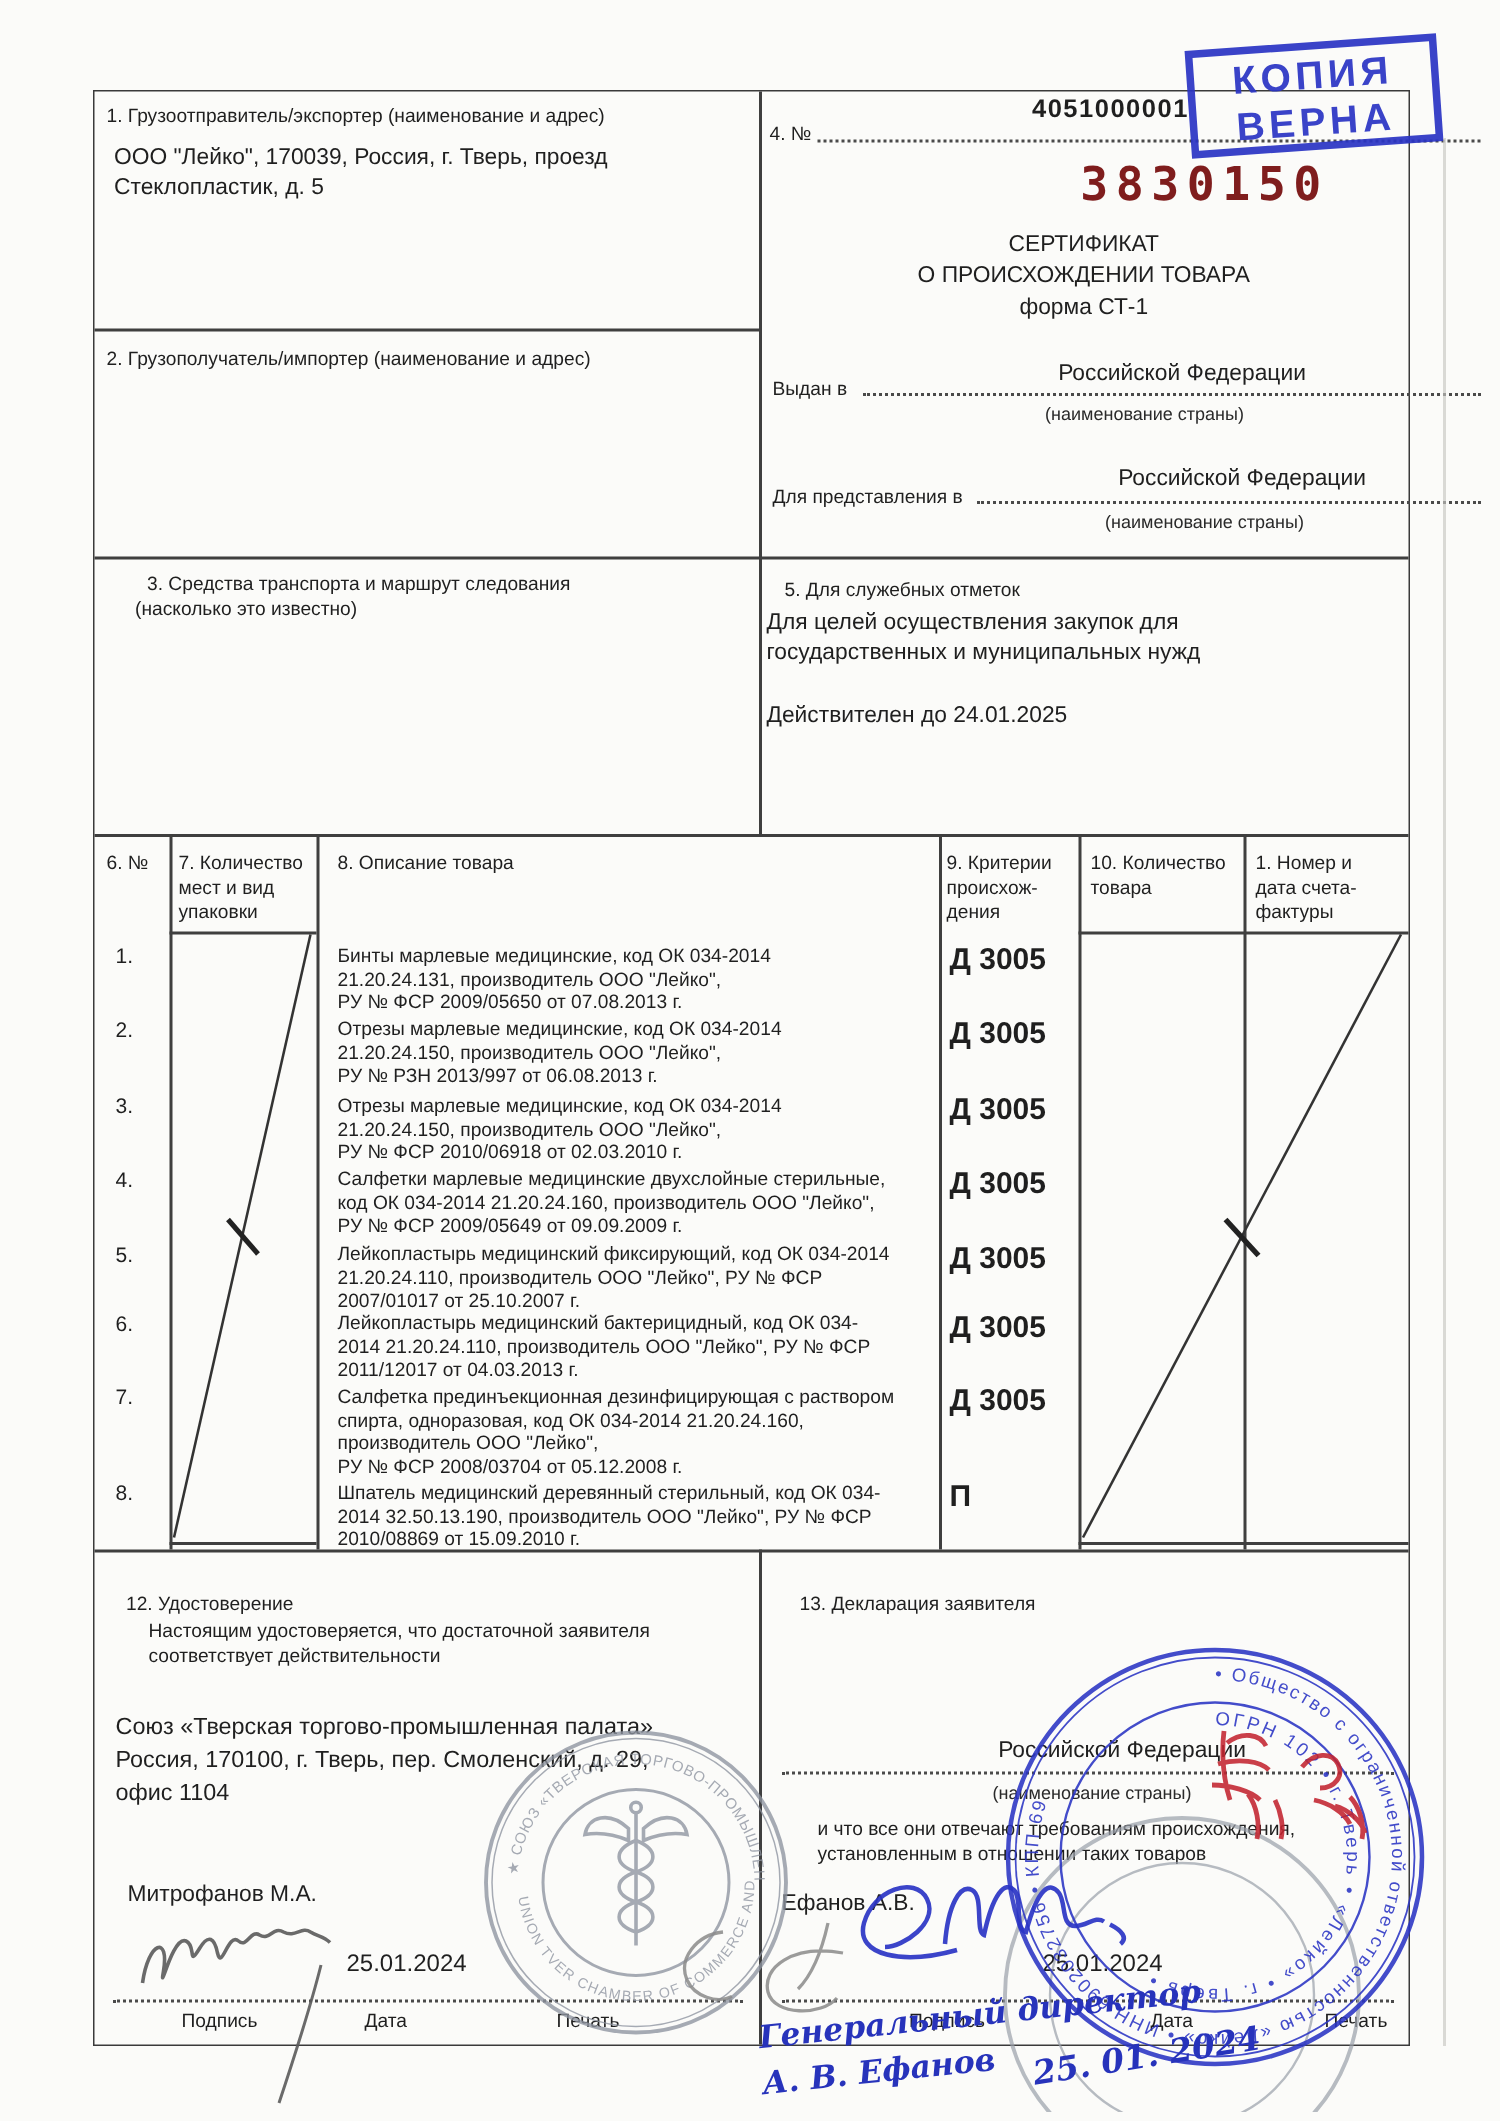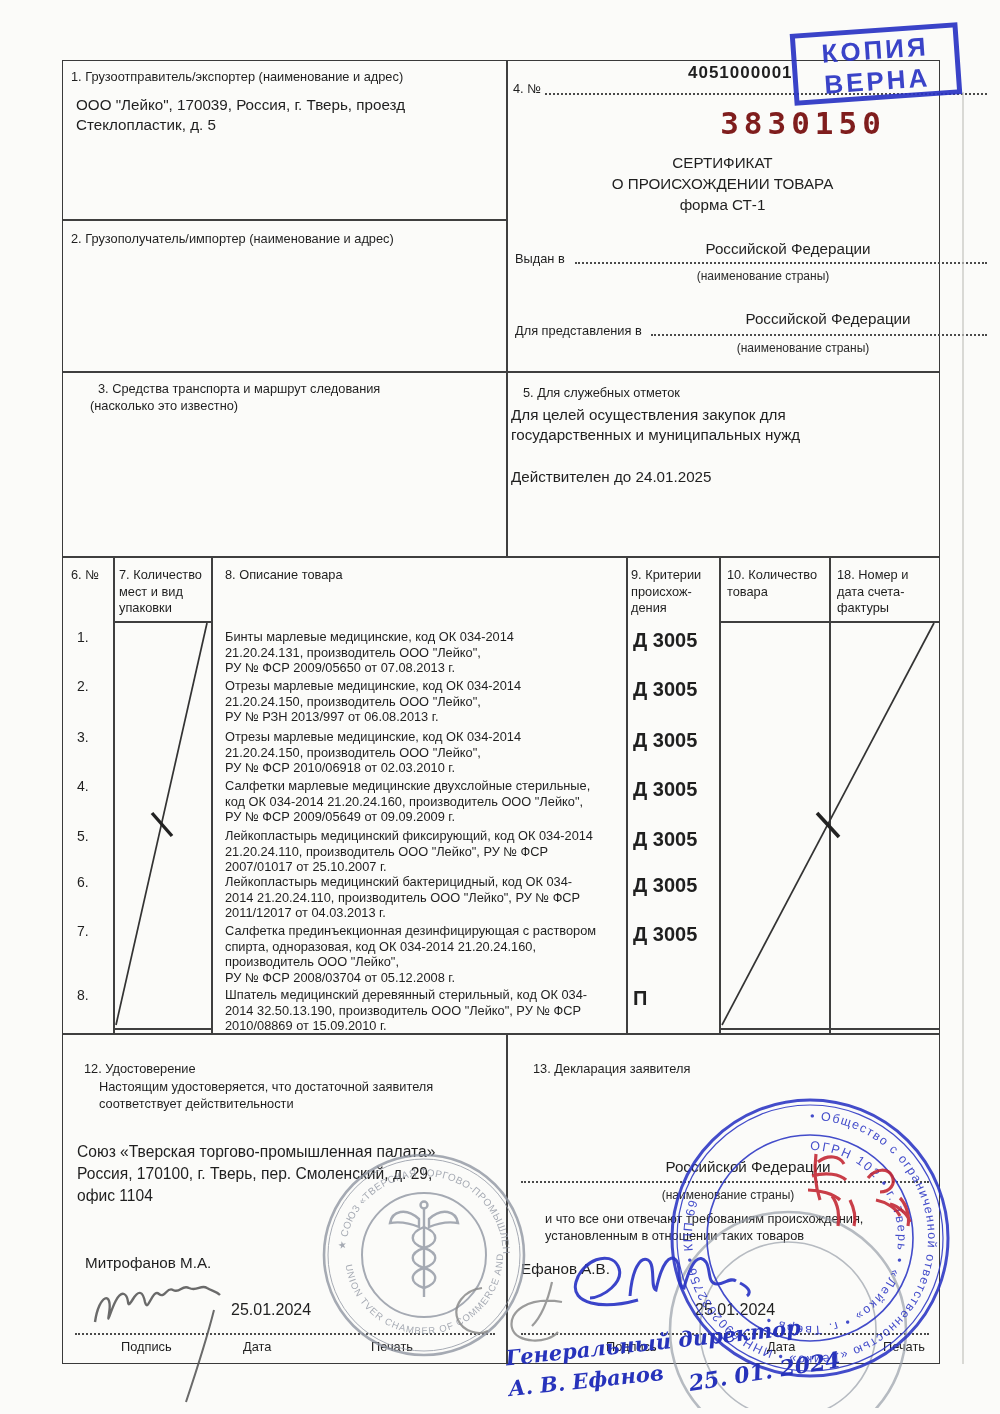--- a/index.html
+++ b/index.html
@@ -84,21 +84,21 @@
     <div class="abs lbl" style="left:8px;top:506px;" data-interactable="false">6. №</div>
     <div class="abs lbl pre" style="left:56px;top:506px;width:90px;" data-interactable="false">7. Количество
 мест и вид
 упаковки</div>
     <div class="abs lbl" style="left:162px;top:506px;" data-interactable="false">8. Описание товара</div>
     <div class="abs lbl pre" style="left:568px;top:506px;width:90px;" data-interactable="false">9. Критерии
 происхож-
 дения</div>
     <div class="abs lbl pre" style="left:664px;top:506px;width:100px;" data-interactable="false">10. Количество
 товара</div>
-    <div class="abs lbl pre" style="left:774px;top:506px;width:100px;" data-interactable="false">18. Номер и
+    <div class="abs lbl pre" style="left:774px;top:506px;width:100px;" data-interactable="false">1. Номер и
 дата счета-
 фактуры</div>
 
     <div class="abs" style="left:0;top:560px;width:876px;height:412px;" data-interactable="false">
       <div class="abs" style="top:8px;width:100%;" data-interactable="false">
         <span class="abs" style="left:14px;font-size:14px;" data-interactable="false">1.</span>
         <span class="abs desc" style="left:162px;width:400px;" data-interactable="false">Бинты марлевые медицинские, код ОК 034-2014
 21.20.24.131, производитель ООО "Лейко",
 РУ № ФСР 2009/05650 от 07.08.2013 г.</span>
         <span class="abs crit" style="left:570px;" data-interactable="false">Д 3005</span>

